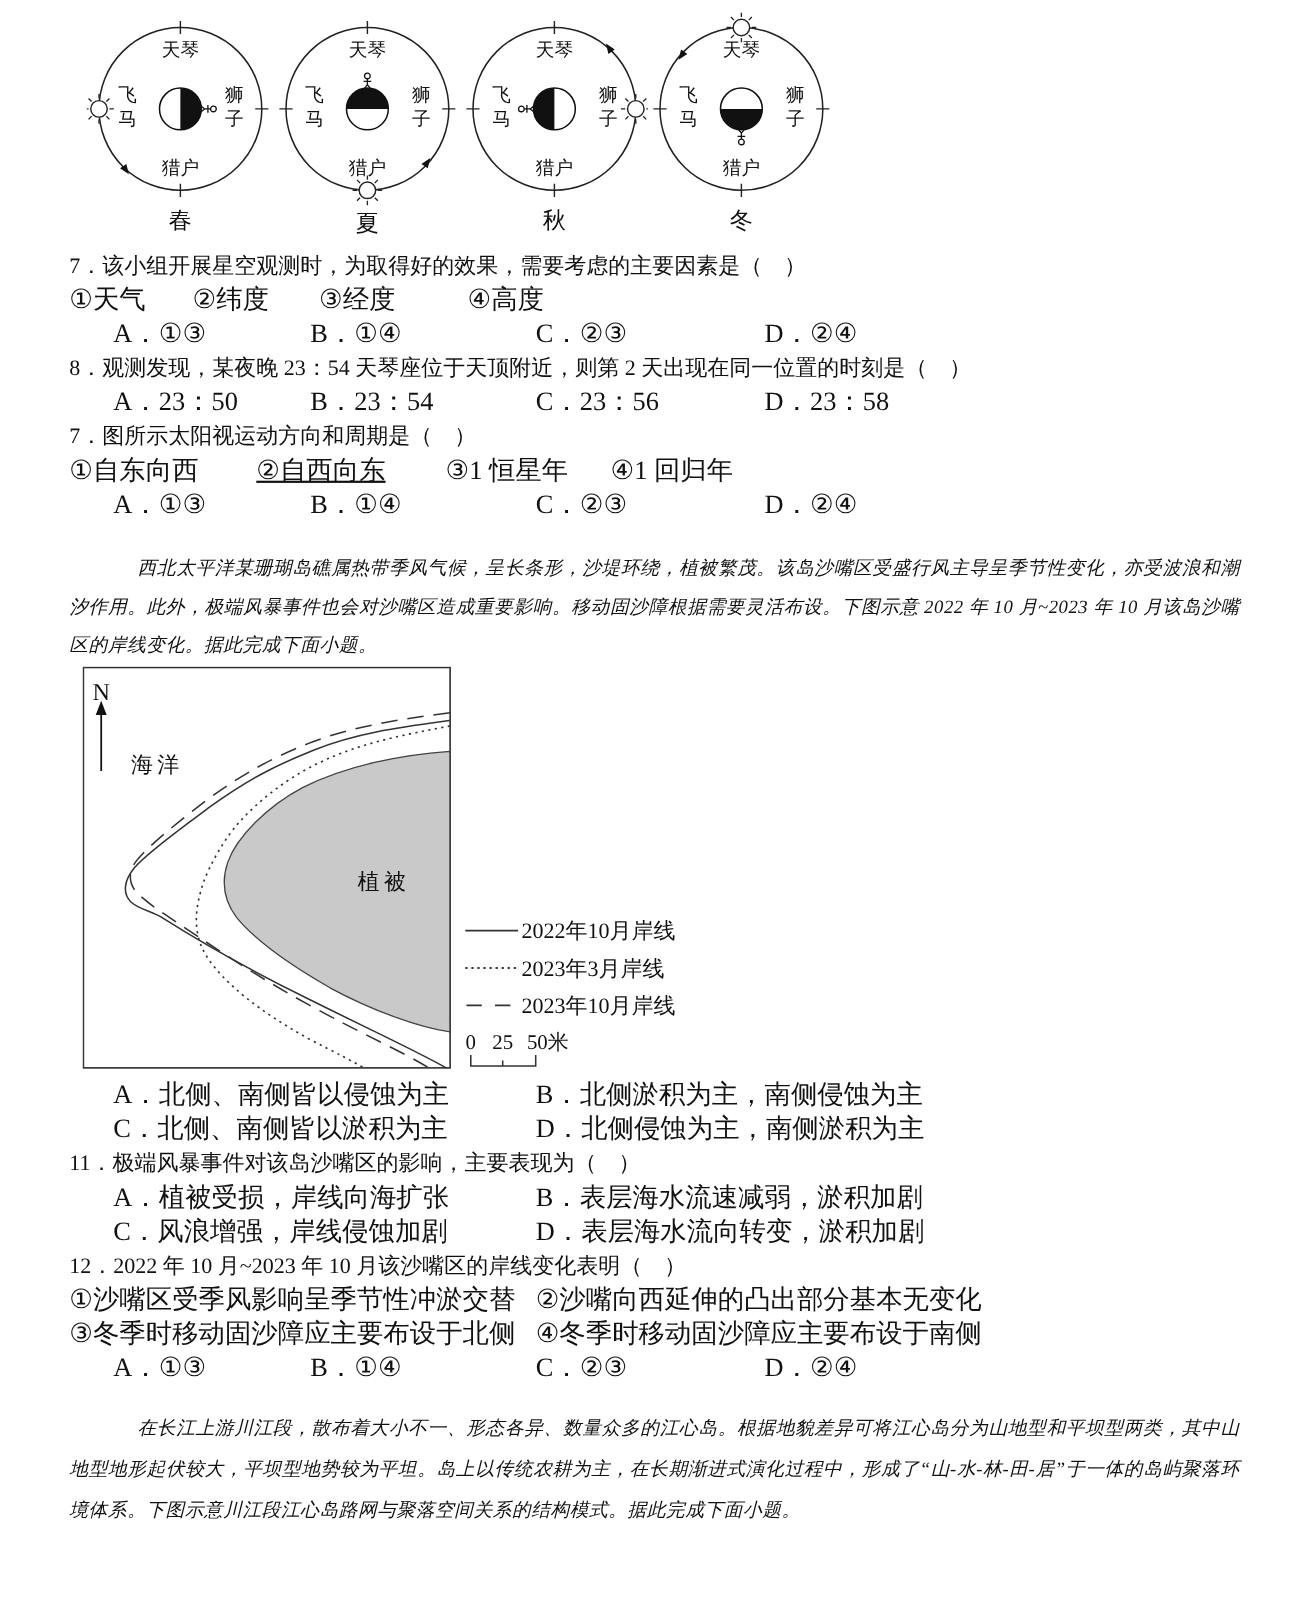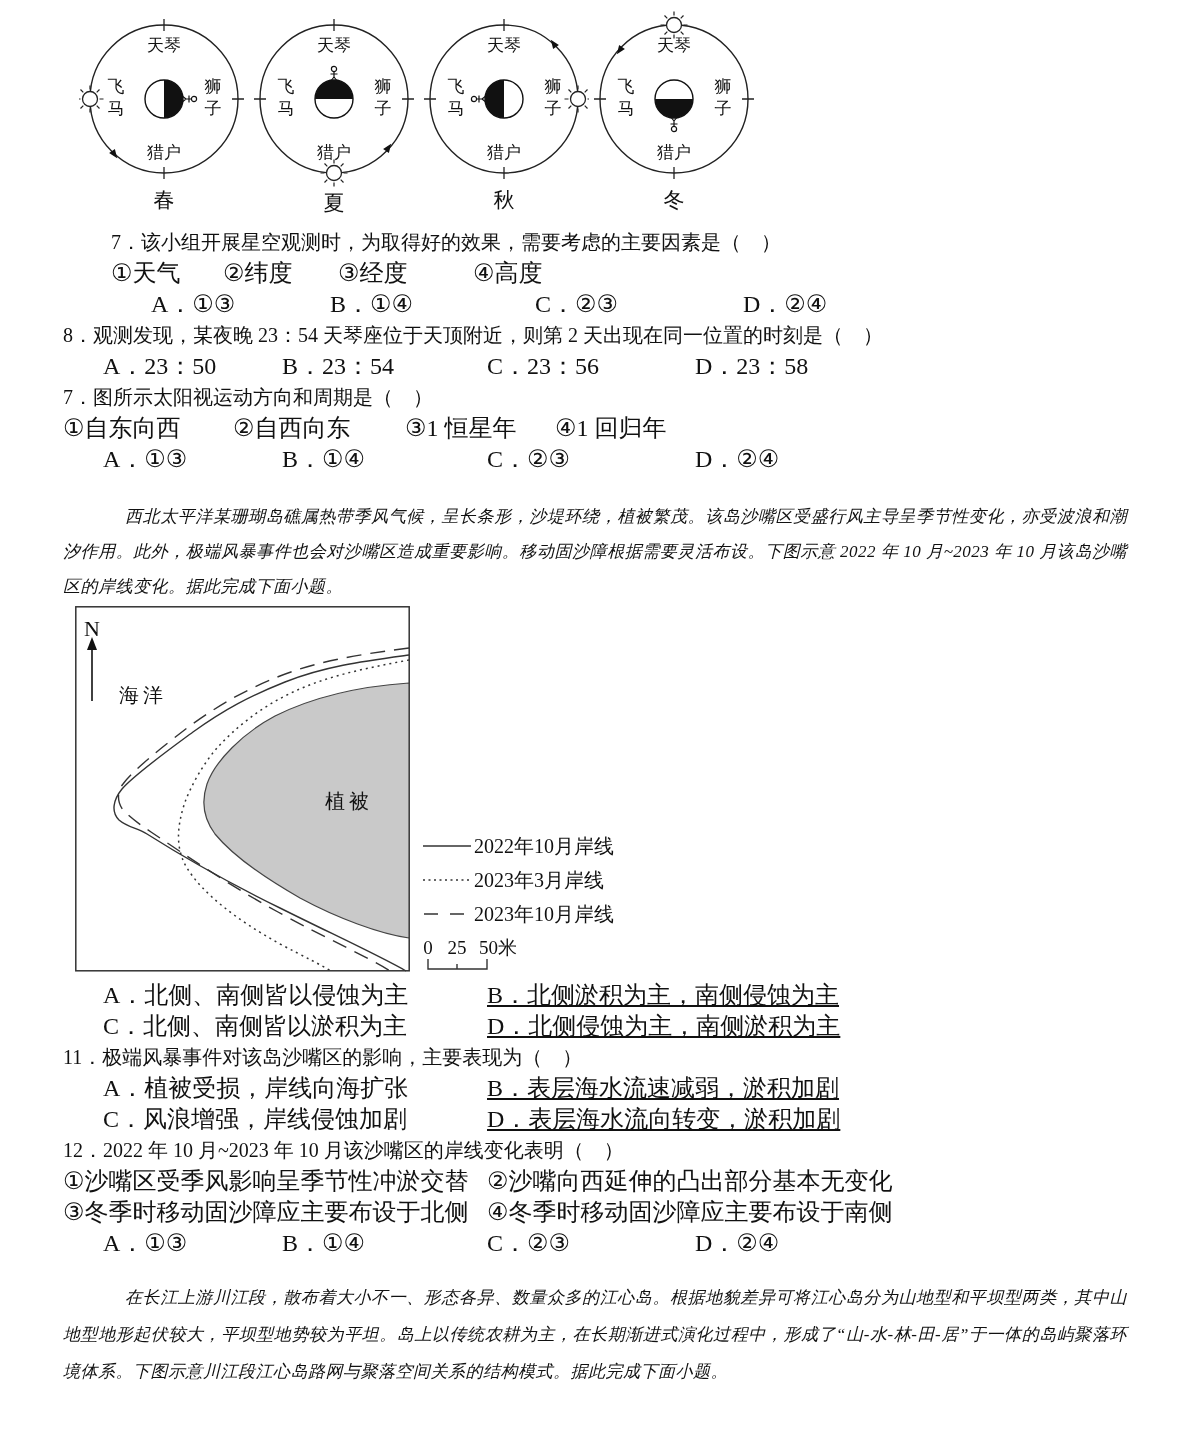--- a/index.html
+++ b/index.html
@@ -4,28 +4,28 @@
 <style>
   html,body{margin:0;padding:0;}
   body{
     width:1190px;height:1456px;background:#fff;color:#111;
     font-family:"Liberation Serif","DejaVu Serif","DejaVu Sans",serif;
     overflow:hidden;
   }
   .content{padding:0 63px;}
   .figrow{display:flex;margin-left:16px;}
   .figrow svg{display:block;}
-  .qblock{margin-top:12px;margin-left:48px;}
+  .qblock{margin-top:12px;}
   .qline{font-size:20px;line-height:31px;white-space:nowrap;}
   .row{position:relative;height:31px;font-size:24px;line-height:31px;white-space:nowrap;}
   .row span{position:absolute;top:0;}
   .opt1{left:40px;} .opt2{left:219px;} .opt3{left:424px;text-align:right;} .opt4{left:632px;}
   .q7i1{left:0;} .q7i2{left:112px;} .q7i3{left:227px;} .q7i4{left:362px;}
-  .q9i1{left:0;} .q9i2{left:170px;} .q9i3{left:342px;} .q9i4{left:492px;}
-  .tcL{left:40px;} .tcR{left:424px;text-decoration:underline;}
+  .q9i1{left:0;} .q9i2{left:170px;text-decoration:underline;} .q9i3{left:342px;} .q9i4{left:492px;}
+  .tcL{left:40px;} .tcR{left:424px;}
   .itL{left:0;} .itR{left:424px;}
   .passage{
     font-size:17px;line-height:35px;text-align:justify;
     font-style:italic;letter-spacing:.5px;text-indent:62px;margin:0;
   }
   .p1{margin-top:24px;}
   .p2{margin-top:20px;line-height:37px;}
   .mapwrap{margin:2px 0 0 12px;}
   svg text{font-family:"Liberation Serif","DejaVu Serif","DejaVu Sans",serif;fill:#111;}
   svg .cjk{font-size:17px;}

